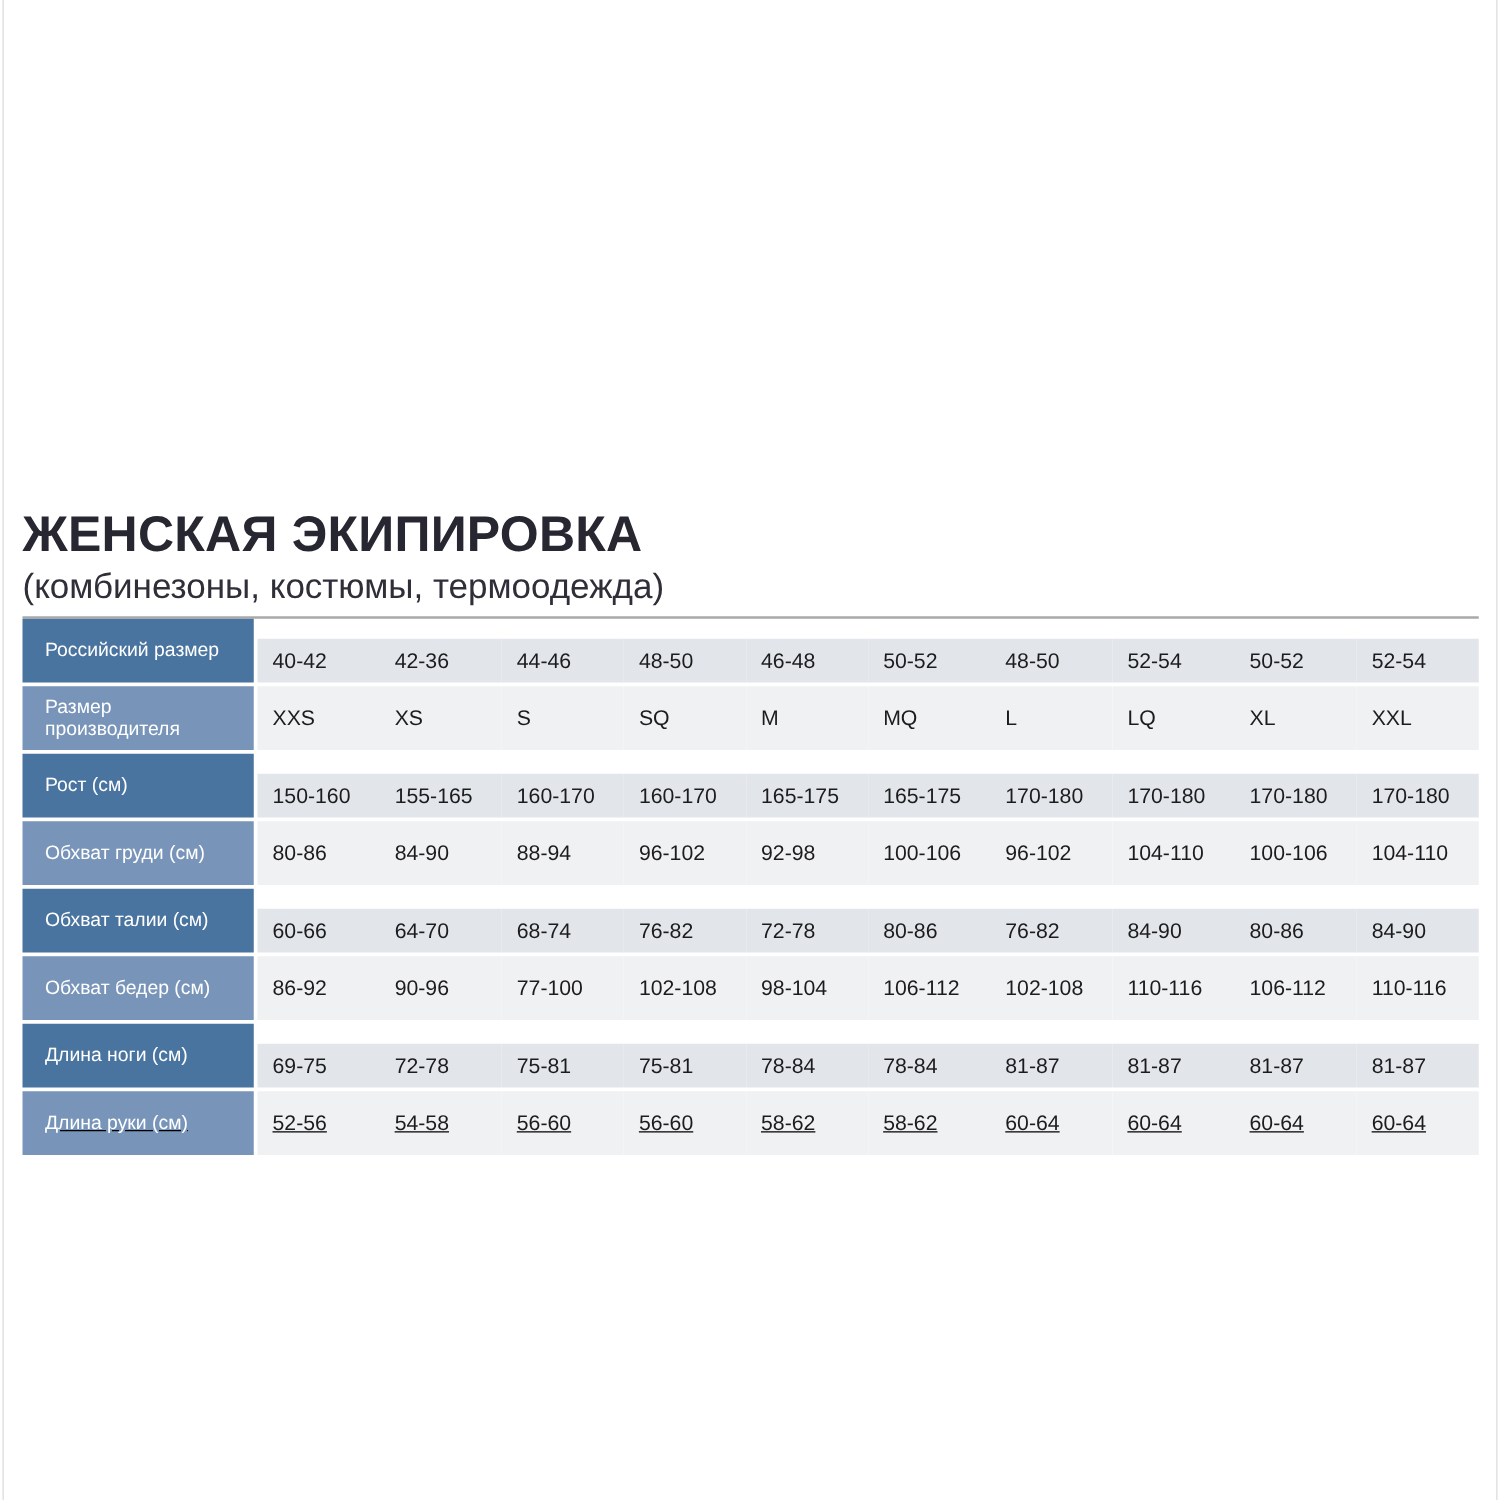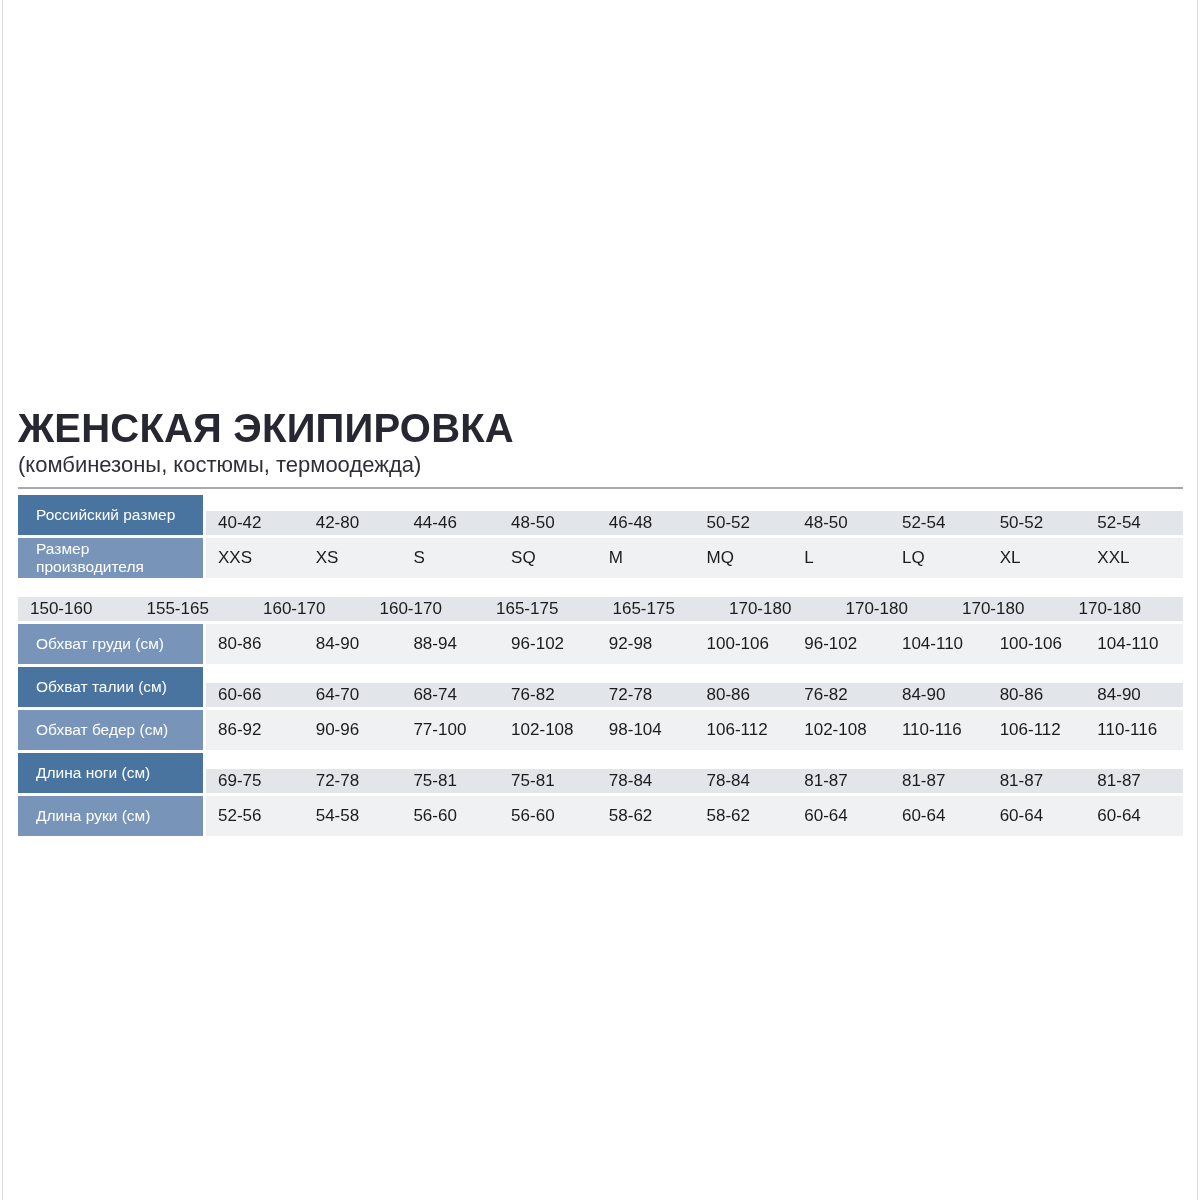--- a/index.html
+++ b/index.html
@@ -40,21 +40,21 @@
   .page-title {
     font-size: 40px;
     font-weight: bold;
     color: var(--title-color);
     letter-spacing: 0.2px;
     line-height: 1.1;
     text-transform: uppercase;
   }
 
   .page-subtitle {
-    font-size: 22px;
+    font-size: 28px;
     font-weight: normal;
     color: var(--subtitle-color);
     line-height: 1.12;
     margin-top: 3px;
   }
 
   .rule {
     margin-top: 9px;
     height: 2px;
     background: var(--rule-color);
@@ -63,24 +63,24 @@
 
   .size-table {
     position: absolute;
     left: 18px;
     top: 495px;
     width: 1165px;
   }
 
   .t-row {
     display: flex;
-    height: 40px;
+    height: 51px;
     margin-bottom: 3px;
   }
-  .t-row:last-child { margin-bottom: 0; }
+  .t-row:last-child { margin-bottom: 0; text-decoration: underline; }
 
   .row-label {
     flex: 0 0 185px;
     margin-right: 3px;
     display: flex;
     align-items: center;
     padding-left: 18px;
     padding-right: 8px;
     color: #ffffff;
     font-size: 15.5px;
@@ -110,21 +110,21 @@
   <div class="header">
     <h1 class="page-title">ЖЕНСКАЯ ЭКИПИРОВКА</h1>
     <div class="page-subtitle">(комбинезоны, костюмы, термоодежда)</div>
     <div class="rule"></div>
   </div>
 
   <div class="size-table" id="size-table">
       <div class="t-row dark">
         <div class="row-label">Российский размер</div>
         <div class="t-cell">40-42</div>
-        <div class="t-cell">42-80</div>
+        <div class="t-cell">42-36</div>
         <div class="t-cell">44-46</div>
         <div class="t-cell">48-50</div>
         <div class="t-cell">46-48</div>
         <div class="t-cell">50-52</div>
         <div class="t-cell">48-50</div>
         <div class="t-cell">52-54</div>
         <div class="t-cell">50-52</div>
         <div class="t-cell">52-54</div>
       </div>
       <div class="t-row light">
@@ -134,20 +134,21 @@
         <div class="t-cell">S</div>
         <div class="t-cell">SQ</div>
         <div class="t-cell">M</div>
         <div class="t-cell">MQ</div>
         <div class="t-cell">L</div>
         <div class="t-cell">LQ</div>
         <div class="t-cell">XL</div>
         <div class="t-cell">XXL</div>
       </div>
       <div class="t-row dark">
+        <div class="row-label">Рост (см)</div>
         <div class="t-cell">150-160</div>
         <div class="t-cell">155-165</div>
         <div class="t-cell">160-170</div>
         <div class="t-cell">160-170</div>
         <div class="t-cell">165-175</div>
         <div class="t-cell">165-175</div>
         <div class="t-cell">170-180</div>
         <div class="t-cell">170-180</div>
         <div class="t-cell">170-180</div>
         <div class="t-cell">170-180</div>

